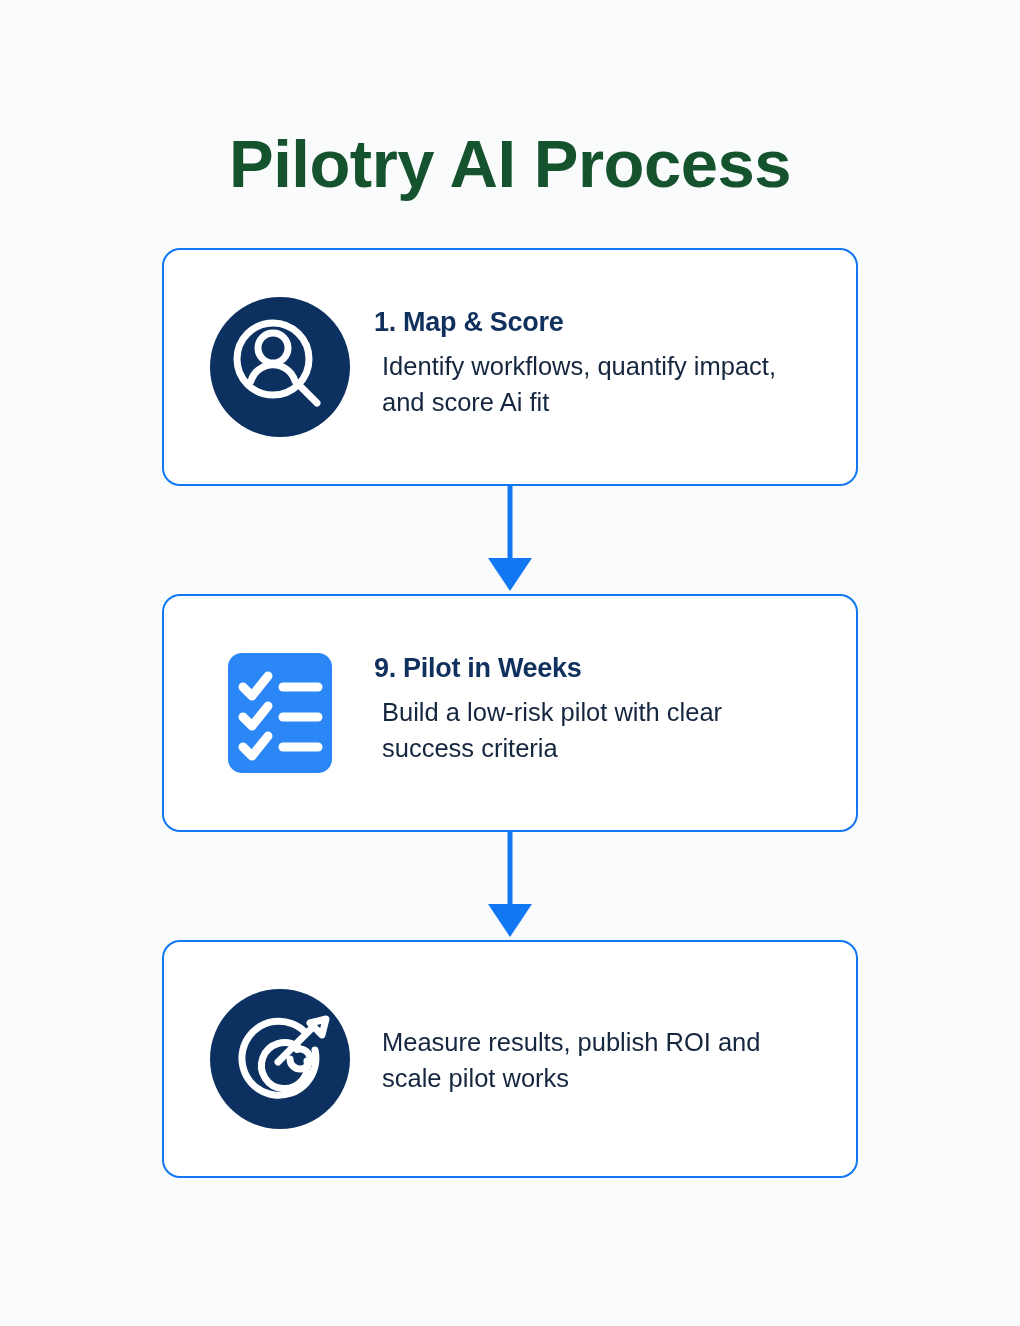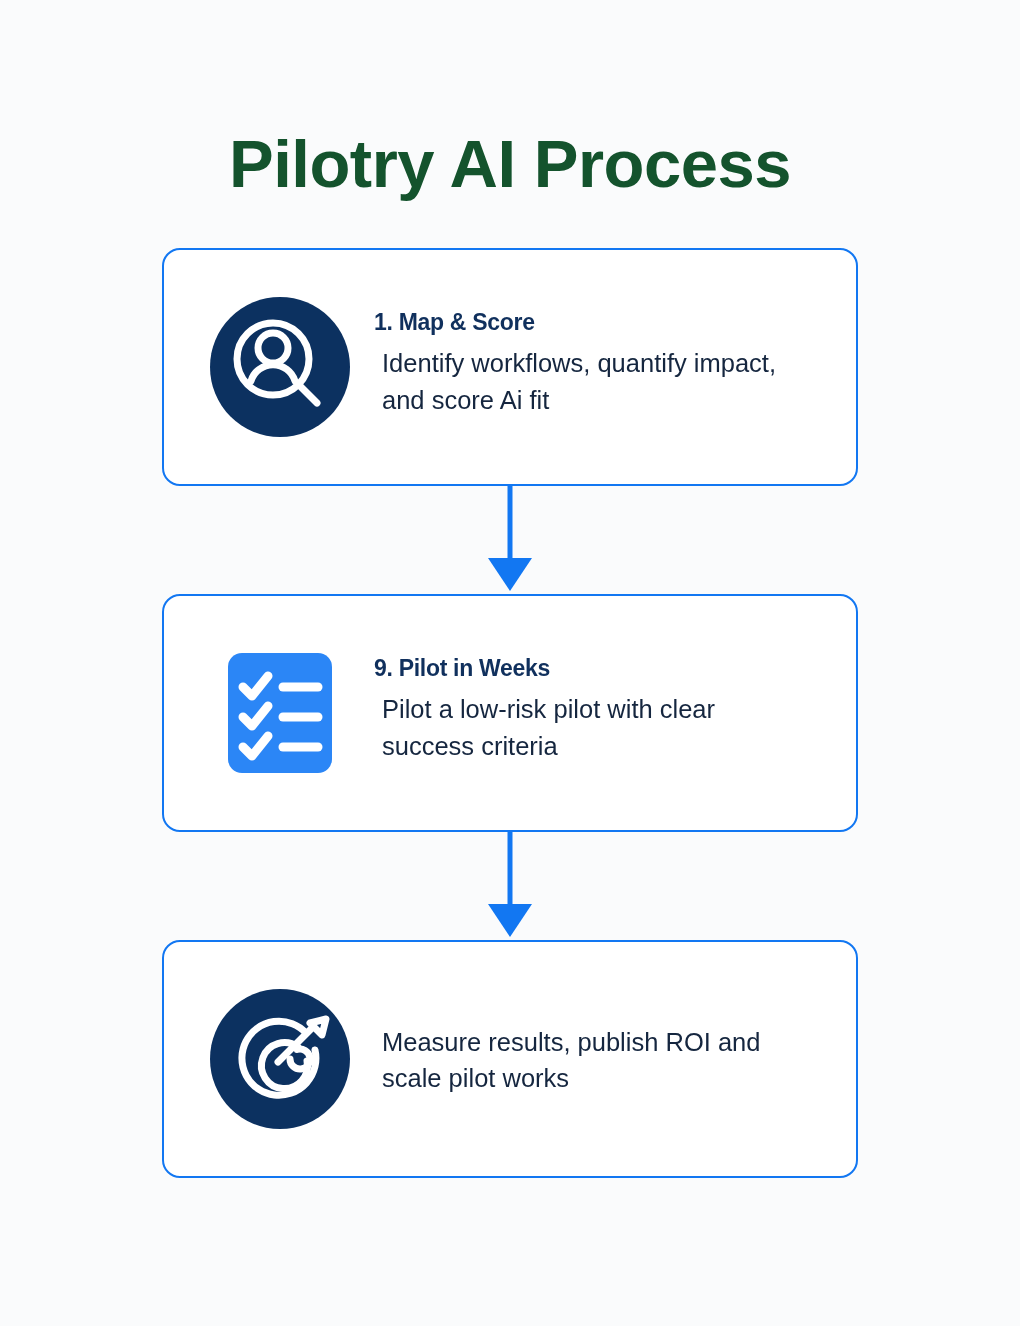--- a/index.html
+++ b/index.html
@@ -70,21 +70,21 @@
   .icon-wrap svg {
     display: block;
   }
 
   .step-text {
     flex: 1 1 auto;
     padding-top: 2px;
   }
 
   .step-heading {
-    font-size: 23px;
+    font-size: 27px;
     font-weight: bold;
     color: #10305D;
     letter-spacing: -0.3px;
     line-height: 1.1;
     margin: 0 0 10px 0;
     white-space: nowrap;
   }
 
   .step-desc {
     font-size: 25.5px;
@@ -149,21 +149,21 @@
             <polyline points="33,74 42,83 58,63"></polyline>
             <polyline points="33,104 42,113 58,93"></polyline>
             <line x1="73" y1="44" x2="108" y2="44"></line>
             <line x1="73" y1="74" x2="108" y2="74"></line>
             <line x1="73" y1="104" x2="108" y2="104"></line>
           </g>
         </svg>
       </div>
       <div class="step-text">
         <p class="step-heading">9. Pilot in Weeks</p>
-        <p class="step-desc">Pilot a low-risk pilot with clear success criteria</p>
+        <p class="step-desc">Build a low-risk pilot with clear success criteria</p>
       </div>
     </div>
 
     <div class="connector">
       <svg width="60" height="108" viewBox="0 0 60 108" aria-hidden="true">
         <line x1="30" y1="0" x2="30" y2="88" stroke="#1277F2" stroke-width="5"></line>
         <polygon points="8,72 52,72 30,105" fill="#1277F2"></polygon>
       </svg>
     </div>
 

